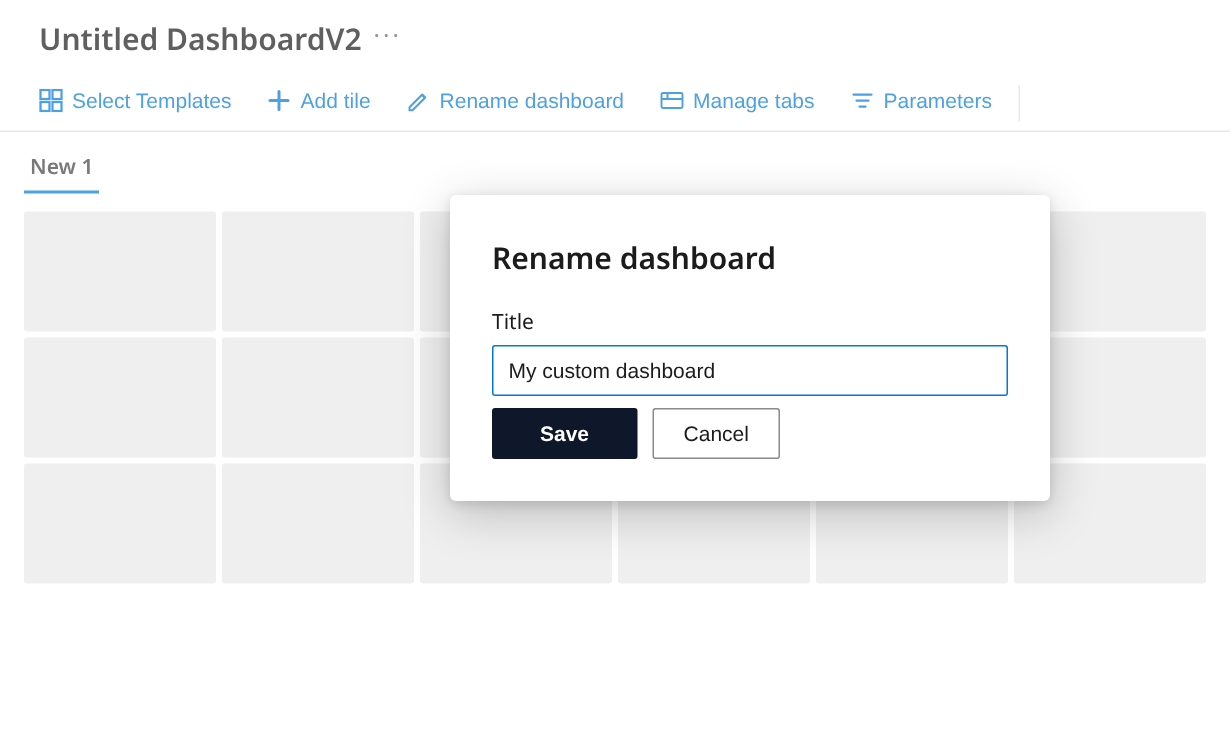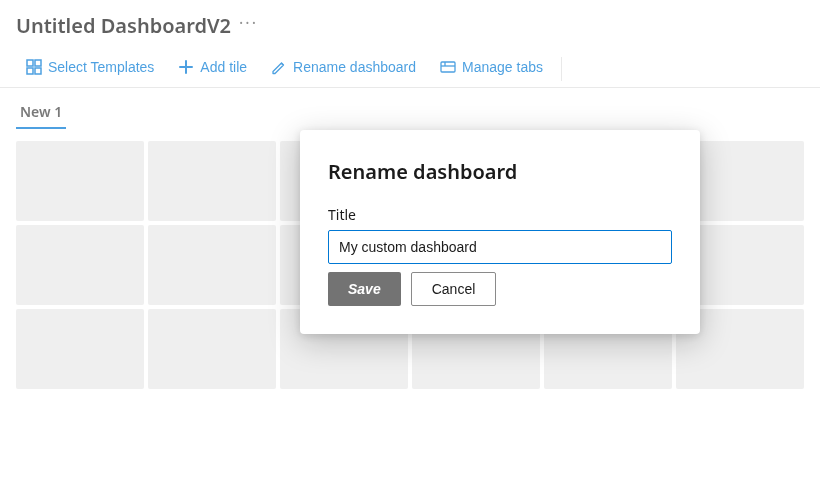--- a/index.html
+++ b/index.html
@@ -11,20 +11,21 @@
       overflow: hidden;
       position: relative;
     }
 
     
     .header {
       padding: 12px 16px 8px 16px;
       display: flex;
       align-items: flex-start;
       gap: 8px;
+      margin-left: 10px;
     }
     .header-title {
       font-size: 20px;
       font-weight: 600;
       color: #1b1b1b;
     }
     .header-ellipsis {
       color: #666;
       font-size: 16px;
       letter-spacing: 2px;
@@ -133,29 +134,28 @@
       border-radius: 2px;
       outline: none;
       color: #1b1b1b;
       margin-bottom: 8px;
     }
     .modal-actions {
       display: flex;
       gap: 10px;
     }
     .btn-save {
-      padding: 8px 20px;
-      background: #737373;
+      padding: 8px 32px;
+      background: #0f172a;
       color: #fff;
       border: none;
       border-radius: 2px;
       font-size: 14px;
       font-weight: 600;
       cursor: pointer;
-      font-style: italic;
     }
     .btn-cancel {
       padding: 8px 20px;
       background: #fff;
       color: #1b1b1b;
       border: 1px solid #8a8a8a;
       border-radius: 2px;
       font-size: 14px;
       cursor: pointer;
     }
@@ -207,20 +207,28 @@
     <span class="icon">
       <svg width="16" height="16" viewBox="0 0 16 16" fill="none">
         <rect x="1" y="3" width="14" height="10" rx="1" stroke="#0078d4" stroke-width="1.3"></rect>
         <path d="M1 7h14" stroke="#0078d4" stroke-width="1.3"></path>
         <path d="M5 3v4" stroke="#0078d4" stroke-width="1.3"></path>
       </svg>
     </span>
     <span>Manage tabs</span>
   </button>
 
+  <button class="toolbar-btn">
+    <span class="icon">
+      <svg width="16" height="16" viewBox="0 0 16 16" fill="none">
+        <path d="M2 4h12M4 8h8M6 12h4" stroke="#0078d4" stroke-width="1.5" stroke-linecap="round"></path>
+      </svg>
+    </span>
+    <span>Parameters</span>
+  </button>
 
   <div class="toolbar-divider"></div>
 </div>
 
 <div class="tab-area">
   <div class="tab-item">
     <span>New 1</span>
   </div>
 </div>
 

